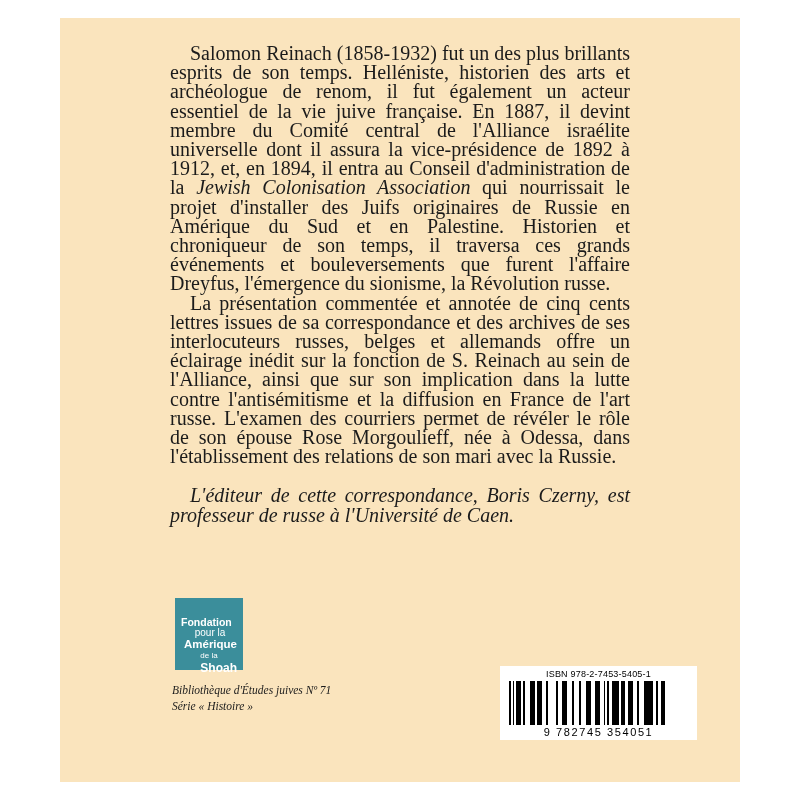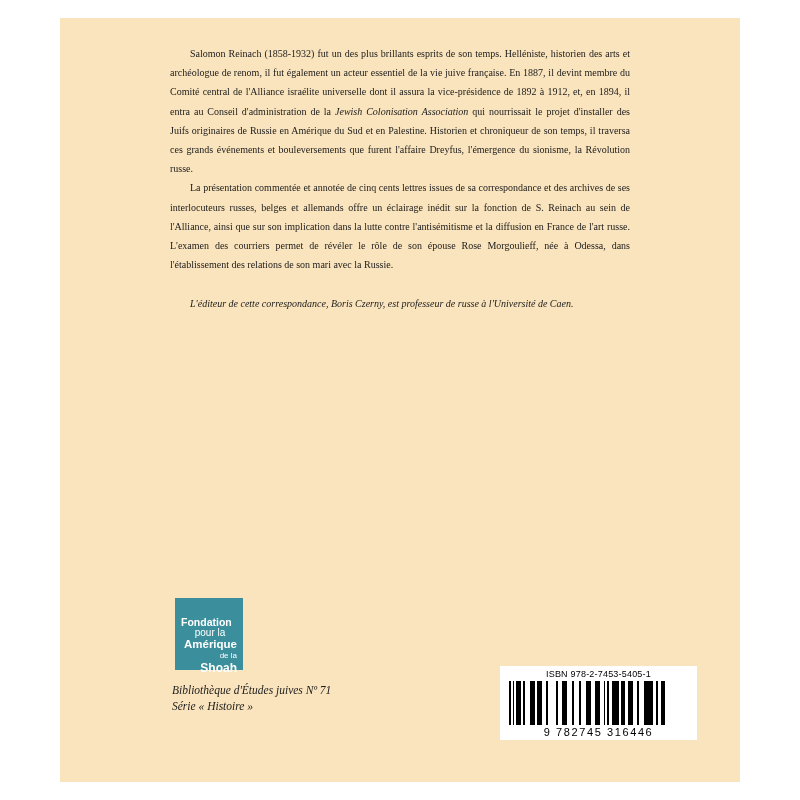--- a/index.html
+++ b/index.html
@@ -29,21 +29,21 @@
     background: #fae4bd;
     box-sizing: border-box;
   }
 
   .blurb {
     position: absolute;
     left: 110px;
     top: 26px;
     width: 460px;
     font-family: "Liberation Serif", serif;
-    font-size: 10px;
+    font-size: 20px;
     line-height: 19.2px;
     color: #1b1b1b;
     text-align: justify;
     text-justify: inter-word;
   }
 
   .blurb p {
     margin: 0;
     text-indent: 20px;
   }
@@ -87,21 +87,21 @@
   }
   .logo .l3 {
     font-size: 11.5px;
     font-weight: bold;
     line-height: 13px;
     text-align: right;
   }
   .logo .l4 {
     font-size: 8px;
     line-height: 10px;
-    text-align: right;
+    text-align: center;
   }
   .logo .l5 {
     font-size: 12px;
     font-weight: bold;
     line-height: 14px;
   }
 
   
   .series {
     position: absolute;
@@ -214,18 +214,18 @@
           <i style="left: 107.25px; width: 7px; height: 100%; top: 0px;"></i>
           <i style="left: 116px; width: 1.75px; height: 100%; top: 0px;"></i>
           <i style="left: 117.75px; width: 1.75px; height: 100%; top: 0px;"></i>
           <i style="left: 123px; width: 5.25px; height: 100%; top: 0px;"></i>
           <i style="left: 131.75px; width: 1.75px; height: 100%; top: 0px;"></i>
           <i style="left: 138.75px; width: 3.5px; height: 100%; top: 0px;"></i>
           <i style="left: 142.25px; width: 5.25px; height: 100%; top: 0px;"></i>
           <i style="left: 151px; width: 1.75px; height: 100%; top: 0px;"></i>
           <i style="left: 156.25px; width: 3.5px; height: 100%; top: 0px;"></i>
         </div>
-      <div class="ean-digits">9 782745 316446</div>
+      <div class="ean-digits">9 782745 354051</div>
     </div>
 
   </div>
 
 </div>
 
 </body></html>

